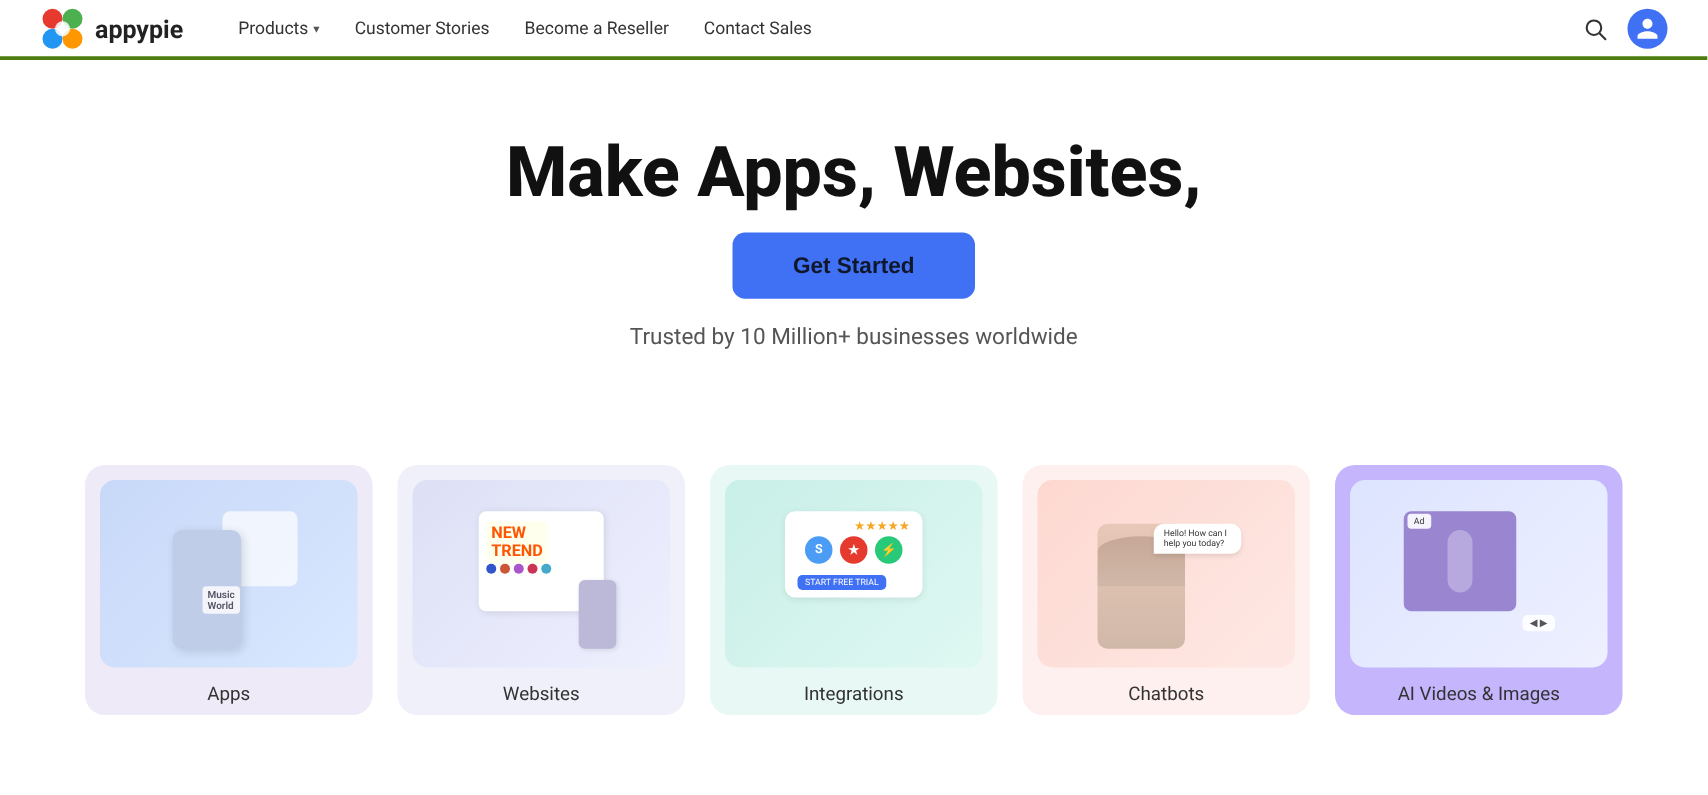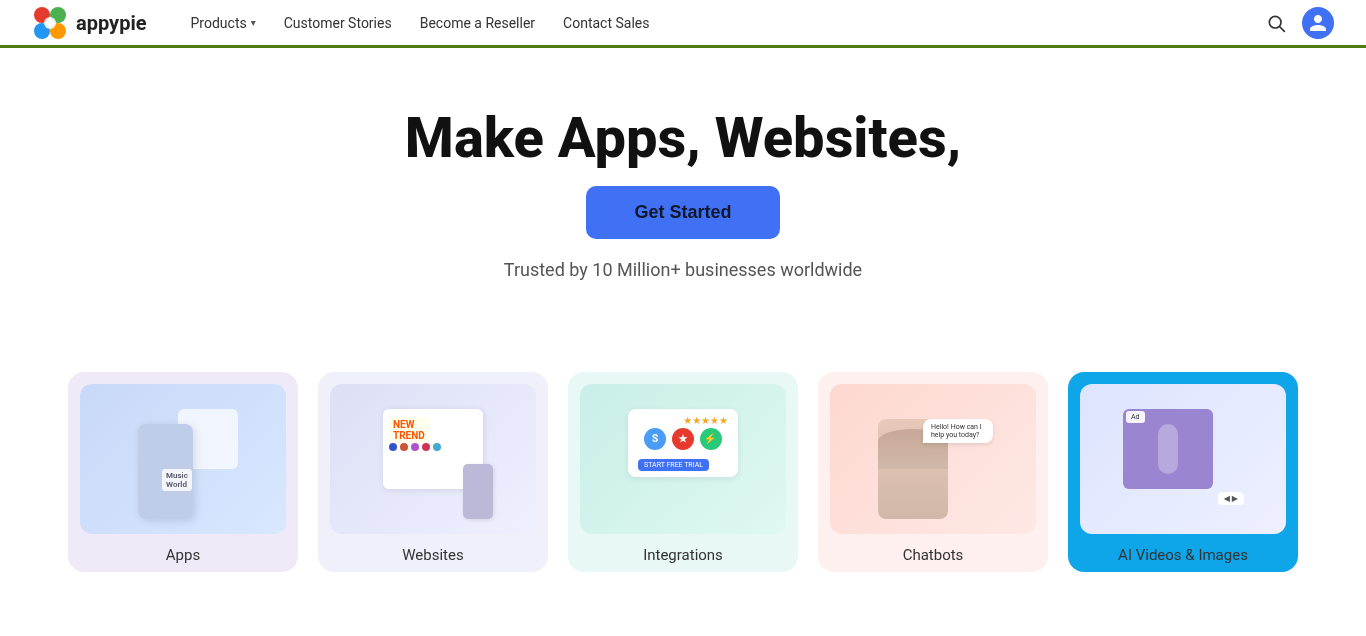--- a/index.html
+++ b/index.html
@@ -41,34 +41,34 @@
 
     
     .card-apps { background: #eeeaf8; }
     .card-apps .card-img-wrap { background: linear-gradient(135deg, #c8d8f8 0%, #d8e8ff 100%); }
     .card-websites { background: #f0f0fb; }
     .card-websites .card-img-wrap { background: linear-gradient(135deg, #dde0f5 0%, #eef0ff 100%); }
     .card-integrations { background: #e8f8f5; }
     .card-integrations .card-img-wrap { background: linear-gradient(135deg, #c8efe8 0%, #dff8f2 100%); }
     .card-chatbots { background: #fef0ee; }
     .card-chatbots .card-img-wrap { background: linear-gradient(135deg, #fdd8d0 0%, #fee8e4 100%); }
-    .card-ai { background: #0ea5e9; justify-content: center; }
+    .card-ai { background: #c4b5fd; justify-content: center; }
     .card-ai .card-img-wrap { background: linear-gradient(135deg, #dde4ff 0%, #eef0ff 100%); }
 
     
     
     .apps-mockup { position: relative; width: 130px; height: 120px; }
     .apps-phone { width: 55px; height: 95px; background: #c0cde8; border-radius: 8px; position: absolute; bottom: 0; left: 20px; box-shadow: 2px 2px 8px rgba(0,0,0,0.12); }
     .apps-shape { width: 60px; height: 60px; background: rgba(255,255,255,0.7); border-radius: 6px; position: absolute; top: 10px; right: 10px; }
     .apps-label { position: absolute; bottom: 28px; left: 24px; font-size: 8px; color: #556; font-weight: 600; background: rgba(255,255,255,0.8); padding: 2px 4px; border-radius: 3px; }
 
     
     .websites-mockup { position: relative; width: 130px; height: 120px; }
     .websites-screen { width: 100px; height: 80px; background: #fff; border-radius: 6px; position: absolute; top: 10px; left: 15px; box-shadow: 1px 1px 6px rgba(0,0,0,0.1); overflow: hidden; padding: 8px 6px; }
-    .websites-badge { font-size: 10px; font-weight: 700; color: #ff5500; background: #ffe; padding: 2px 4px; border-radius: 3px; display: inline-block; margin-bottom: 0; }
+    .websites-badge { font-size: 13px; font-weight: 700; color: #ff5500; background: #ffe; padding: 2px 4px; border-radius: 3px; display: inline-block; margin-bottom: 0; }
     .websites-dots { display: flex; gap: 3px; margin-bottom: 4px; }
     .dot { width: 8px; height: 8px; border-radius: 50%; }
     .websites-phone { width: 30px; height: 55px; background: #bbb8d8; border-radius: 5px; position: absolute; bottom: 0; right: 5px; box-shadow: 1px 1px 4px rgba(0,0,0,0.1); }
 
     
     .integrations-mockup { position: relative; width: 130px; height: 120px; display: flex; flex-direction: column; align-items: center; gap: 6px; padding-top: 10px; }
     .int-card { background: #fff; border-radius: 8px; width: 110px; padding: 6px 10px; box-shadow: 0 2px 6px rgba(0,0,0,0.08); }
     .int-stars { color: #f5a623; font-size: 10px; text-align: right; }
     .int-icons-row { display: flex; gap: 6px; justify-content: center; margin: 2px 0; }
     .int-icon { width: 22px; height: 22px; border-radius: 50%; display: flex; align-items: center; justify-content: center; font-size: 10px; font-weight: 700; }

